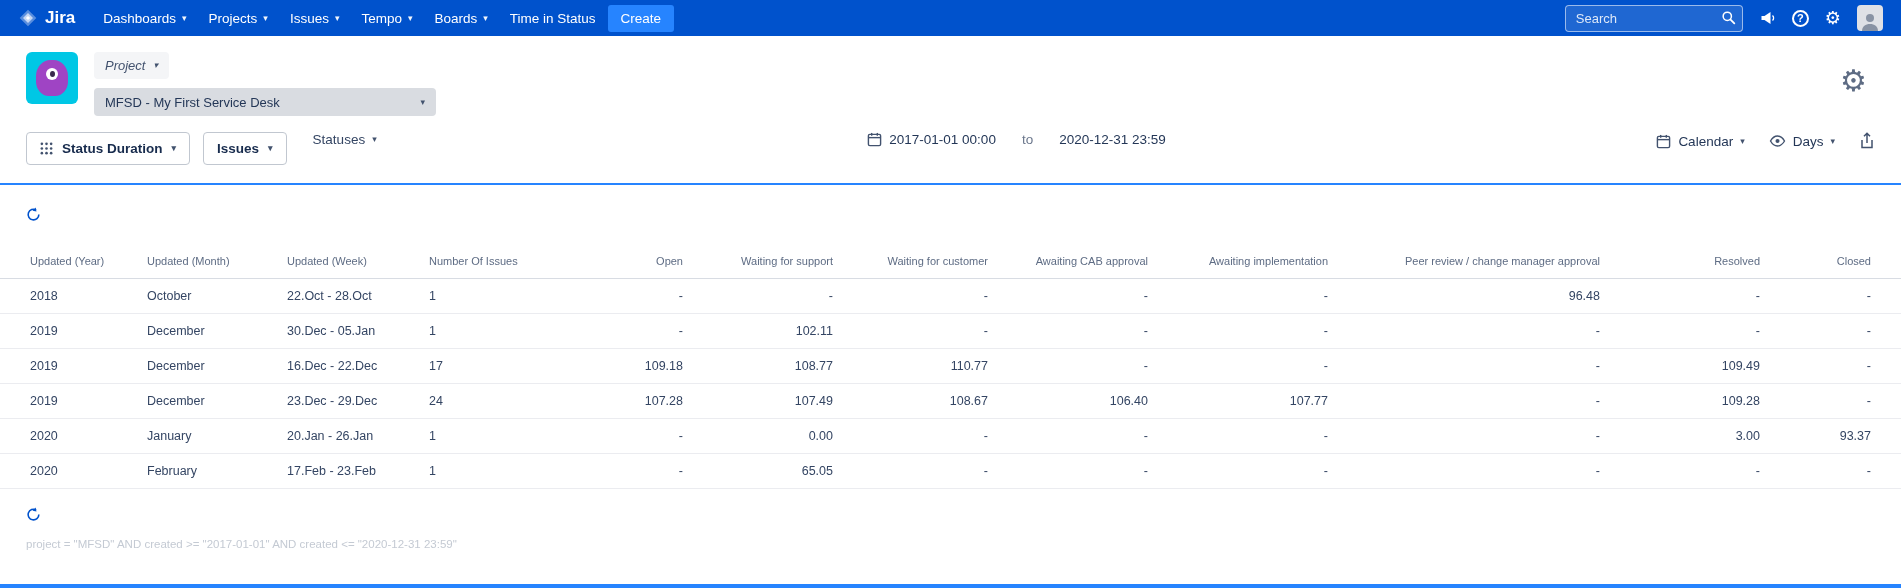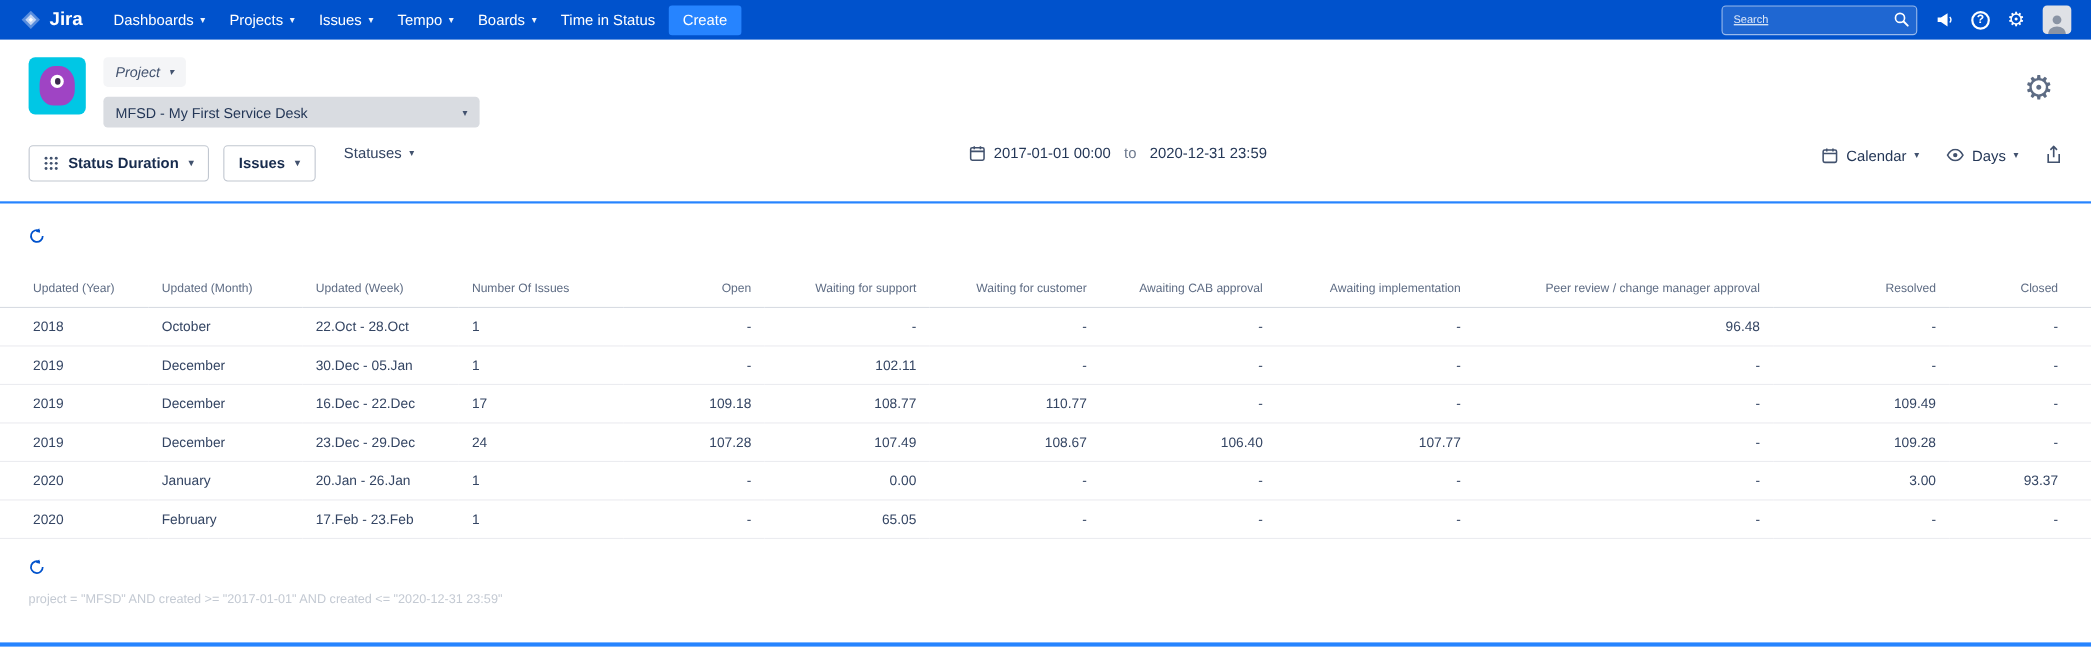--- a/index.html
+++ b/index.html
@@ -36,23 +36,22 @@
     padding: 6px 13px; font-size: 13.5px; font-family: inherit;
     cursor: pointer; font-weight: 500;
   }
   .nav-right { margin-left: auto; display: flex; align-items: center; gap: 16px; }
   .search-box { position: relative; }
   .search-input {
     width: 178px; height: 27px;
     background: rgba(255,255,255,.12);
     border: 1px solid rgba(255,255,255,.55);
     border-radius: 4px; color: #fff;
-    padding: 0 30px 0 10px; font-size: 10px; font-family: inherit;
+    padding: 0 30px 0 10px; font-size: 13px; font-family: inherit;
     outline: none;
-    text-decoration: underline;
   }
   .search-input::placeholder { color: rgba(255,255,255,.85); }
   .search-icon-wrap { position: absolute; right: 7px; top: 5px; cursor: pointer; }
   .nav-ico { cursor: pointer; display: flex; align-items: center; }
   .q-circle {
     width: 17px; height: 17px; border: 2px solid #fff; border-radius: 50%;
     font-size: 11px; font-weight: bold; display: flex; align-items: center; justify-content: center;
     cursor: pointer;
   }
   .nav-gear { font-size: 18px; line-height: 1; cursor: pointer; }
@@ -95,21 +94,21 @@
   }
   .tb-btn + .tb-btn { margin-left: 13px; }
   .statuses-dd {
     margin-left: 26px; font-size: 13.5px; color: #344563;
     display: flex; align-items: center; gap: 7px; cursor: pointer;
   }
   .date-center {
     flex: 1; display: flex; justify-content: center; align-items: center; gap: 7px;
     font-size: 13.5px; color: #243757; cursor: pointer;
   }
-  .date-sep { color: #6B778C; margin: 0 5px; }
+  .date-sep { color: #6B778C; margin: 0 19px; }
   .right-controls { display: flex; align-items: center; gap: 24px; }
   .rc-dd { display: flex; align-items: center; gap: 7px; font-size: 13.5px; color: #243757; cursor: pointer; }
   .export-wrap { cursor: pointer; display: flex; align-items: center; }
 
   
   .refresh-row { padding: 22px 26px 2px 26px; }
   .refresh-btn { cursor: pointer; display: inline-flex; }
   table { width: 100%; border-collapse: collapse; table-layout: fixed; margin-top: 16px; }
   thead th {
     color: #5E6C84; font-weight: normal; font-size: 11px;

